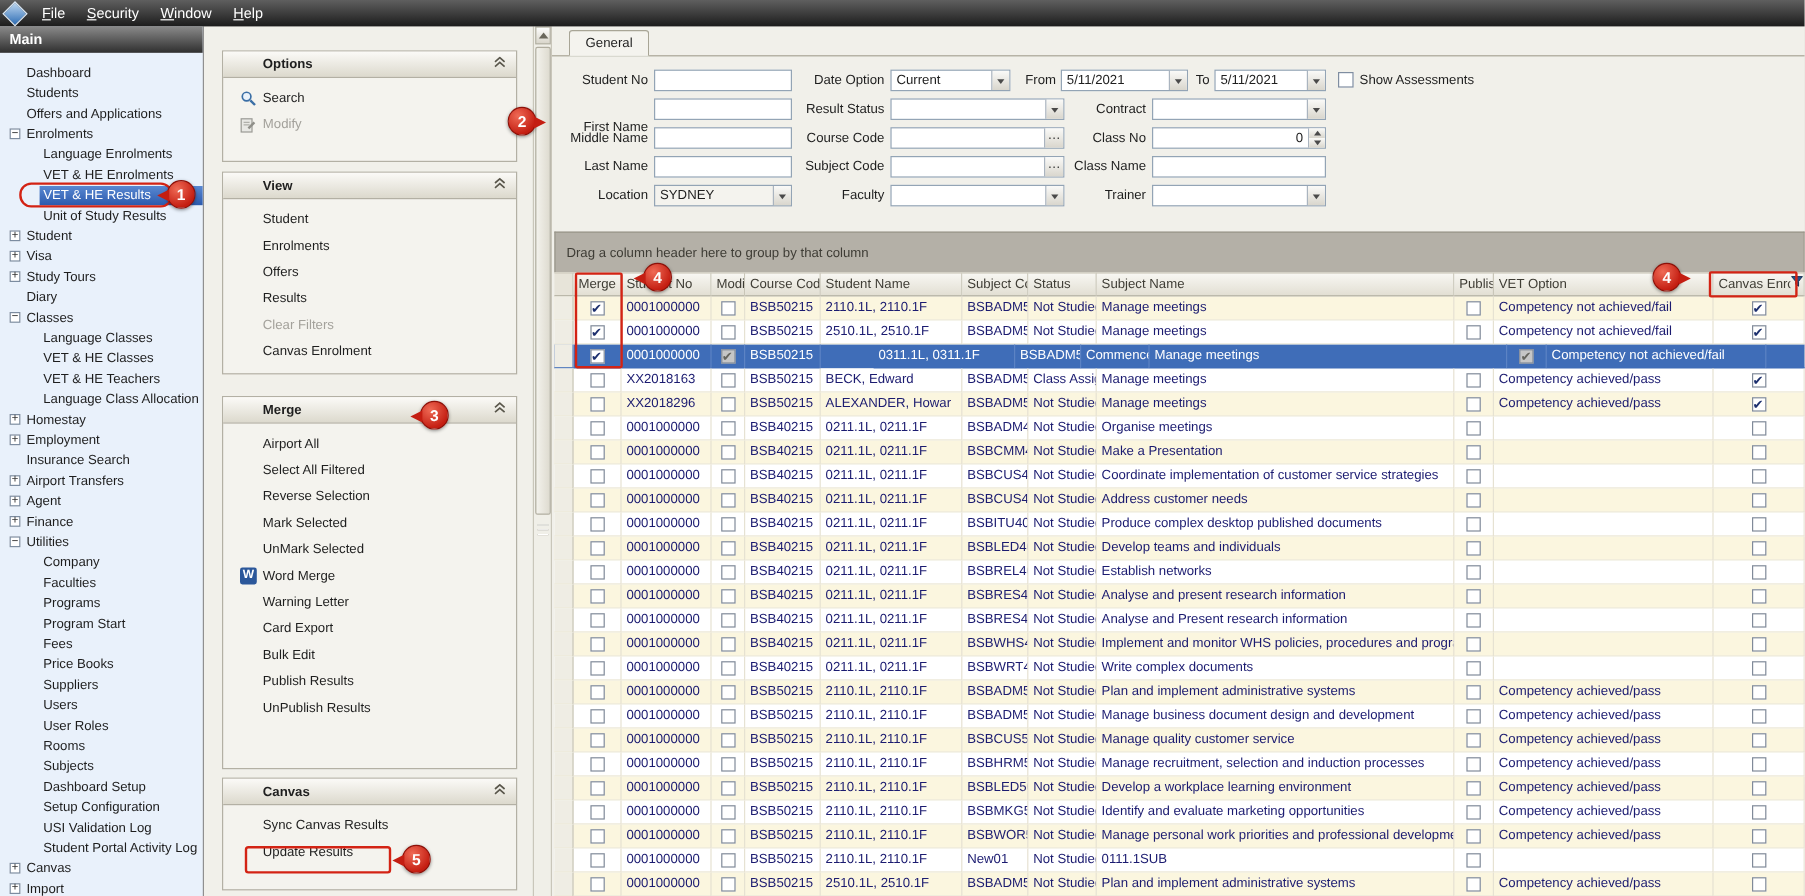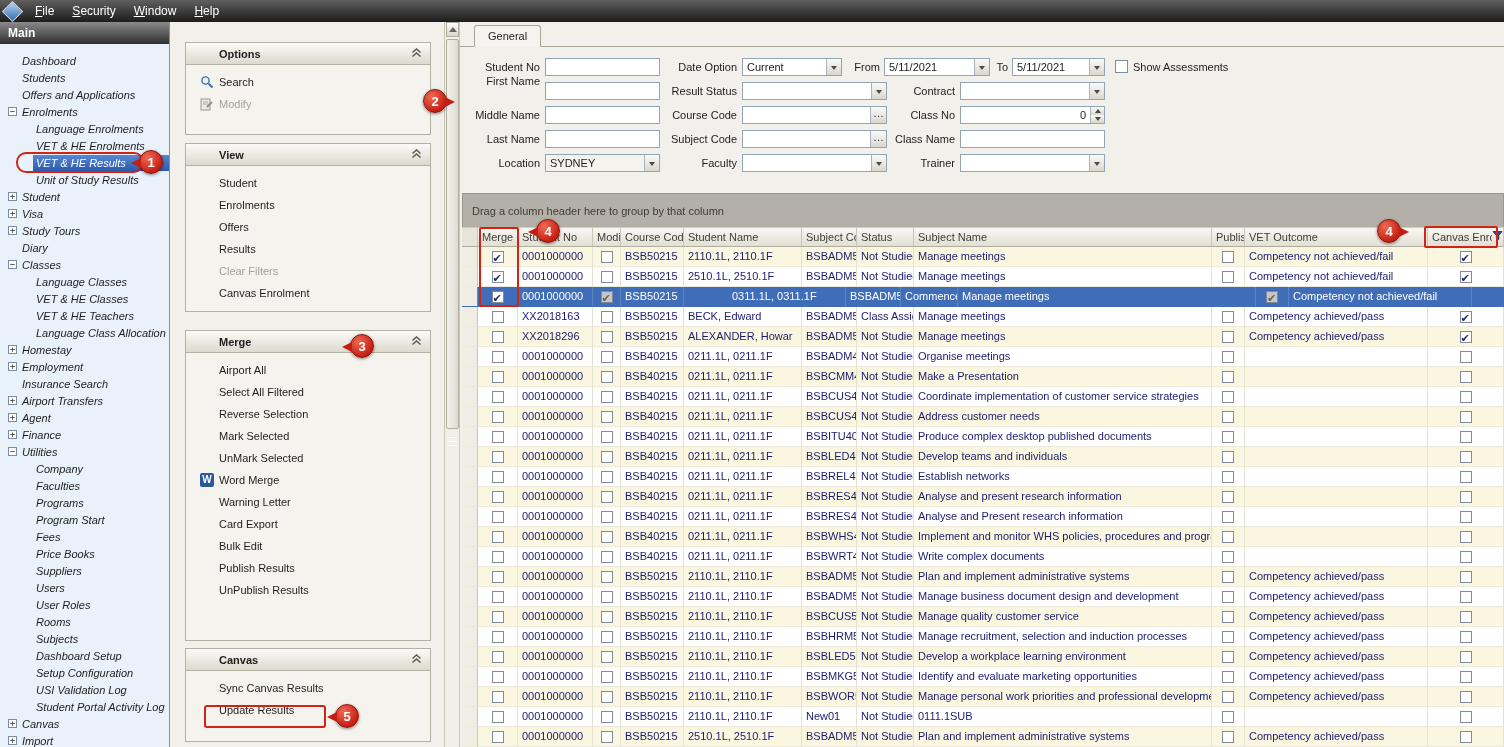--- a/index.html
+++ b/index.html
@@ -13,21 +13,21 @@
   .app-logo { width:15px; height:15px; margin:0 6px 0 5px; transform:rotate(45deg);
     background:linear-gradient(135deg,#bcd6f0,#2e6db4); border:1px solid #dce9f7; }
   .menu-item { color:#fff; font-size:12px; padding:0 9px; height:22px; line-height:22px; cursor:default; }
 
   
   .sidebar { position:absolute; left:0; top:22px; width:170px; height:725px;
     background:#e9f1fb; border-right:1px solid #8f8f8f; overflow:hidden; }
   .sidebar-header { height:22px; background:linear-gradient(#8a8a8a,#2f2f2f); color:#fff;
     font-weight:bold; font-size:12px; line-height:22px; padding-left:8px; }
   .tree { padding-top:8px; }
-  .tree-item { display:flex; align-items:center; height:17px; white-space:nowrap; cursor:default;font-style:italic; }
+  .tree-item { display:flex; align-items:center; height:17px; white-space:nowrap; cursor:default; }
   .tree-item.lvl0 { padding-left:6px; }
   .tree-item.lvl1 { padding-left:20px; }
   .expander { width:13px; flex:0 0 13px; display:flex; align-items:center; justify-content:center; }
   .expander.box { width:9px; height:9px; flex:0 0 9px; margin:0 2px; border:1px solid #7c8ca0; background:#fff;
     font-size:9px; line-height:7px; text-align:center; color:#333; font-family:"DejaVu Sans Mono",monospace; }
   .tree-label { flex:1; padding:2px 3px; overflow:hidden; white-space:nowrap; }
   .tree-item.selected .tree-label { background:linear-gradient(#5988d2,#2c5aad); color:#fff; }
 
   
   .panel { position:absolute; left:170px; top:22px; width:274px; height:725px; background:#f1f0ea; }
@@ -468,21 +468,21 @@
       <span class="cbtn"></span>
     </div>
     <div class="lab" style="left:532px;top:39px;width:16px">To</div>
     <div class="combo" style="left:552px;top:36px;width:93px">
       <span class="val">5/11/2021</span>
       <span class="cbtn"></span>
     </div>
     <span class="fcb" style="left:655px;top:38px"></span>
     <div class="lab-l" style="left:673px;top:39px">Show Assessments</div>
 
-    <div class="lab" style="left:8px;top:53px;width:72px">First Name</div>
+    <div class="lab" style="left:8px;top:78px;width:72px">First Name</div>
     <input class="fi" style="left: 85px; top: 60px; width: 115px;" value="">
     <div class="lab" style="left:181px;top:63px;width:96px">Result Status</div>
     <div class="combo" style="left:282px;top:60px;width:145px">
       <span class="val"></span>
       <span class="cbtn"></span>
     </div>
     <div class="lab" style="left:393px;top:63px;width:102px">Contract</div>
     <div class="combo" style="left:500px;top:60px;width:145px">
       <span class="val"></span>
       <span class="cbtn"></span>
@@ -555,21 +555,21 @@
           <div class="h-cell" style="width: 57px; flex: 0 0 57px;">
             <span class="htxt">Status</span>
           </div>
           <div class="h-cell" style="width: 298px; flex: 0 0 298px;">
             <span class="htxt">Subject Name</span>
           </div>
           <div class="h-cell" style="width: 33px; flex: 0 0 33px;">
             <span class="htxt">Publish</span>
           </div>
           <div class="h-cell" style="width: 183px; flex: 0 0 183px;">
-            <span class="htxt">VET Outcome</span>
+            <span class="htxt">VET Option</span>
           </div>
           <div class="h-cell" style="width: 76px; flex: 0 0 76px;">
             <span class="htxt">Canvas Enrol</span>
             <span><svg width="11" height="11" viewBox="0 0 11 11">
                 <path d="M1 1.5h9L6.8 5.5v4l-2.4-1.6V5.5z" fill="#23508c" stroke="#142f54" stroke-width="0.8"></path>
               </svg></span>
           </div>
         </div>
       <div id="gridBody">
           <div class="g-row">

